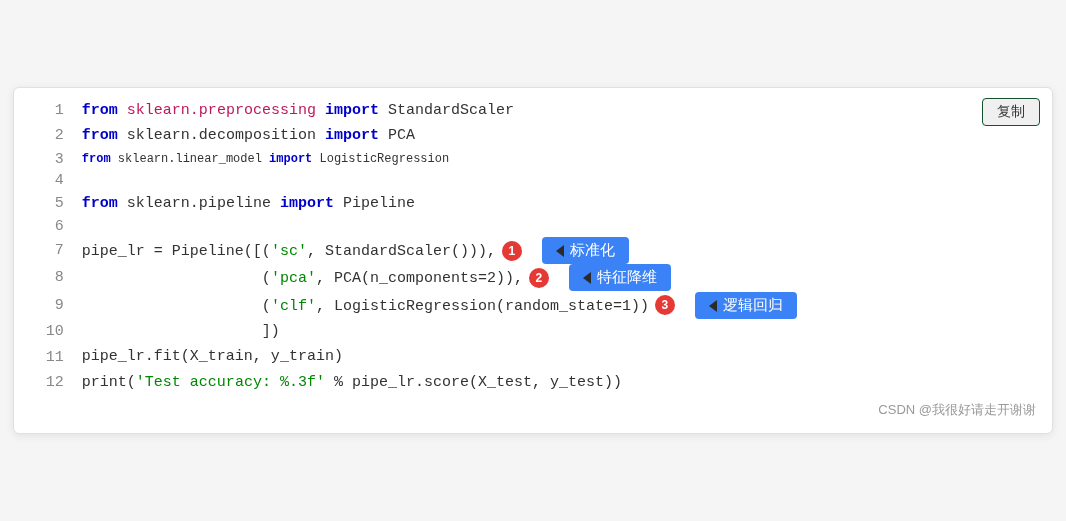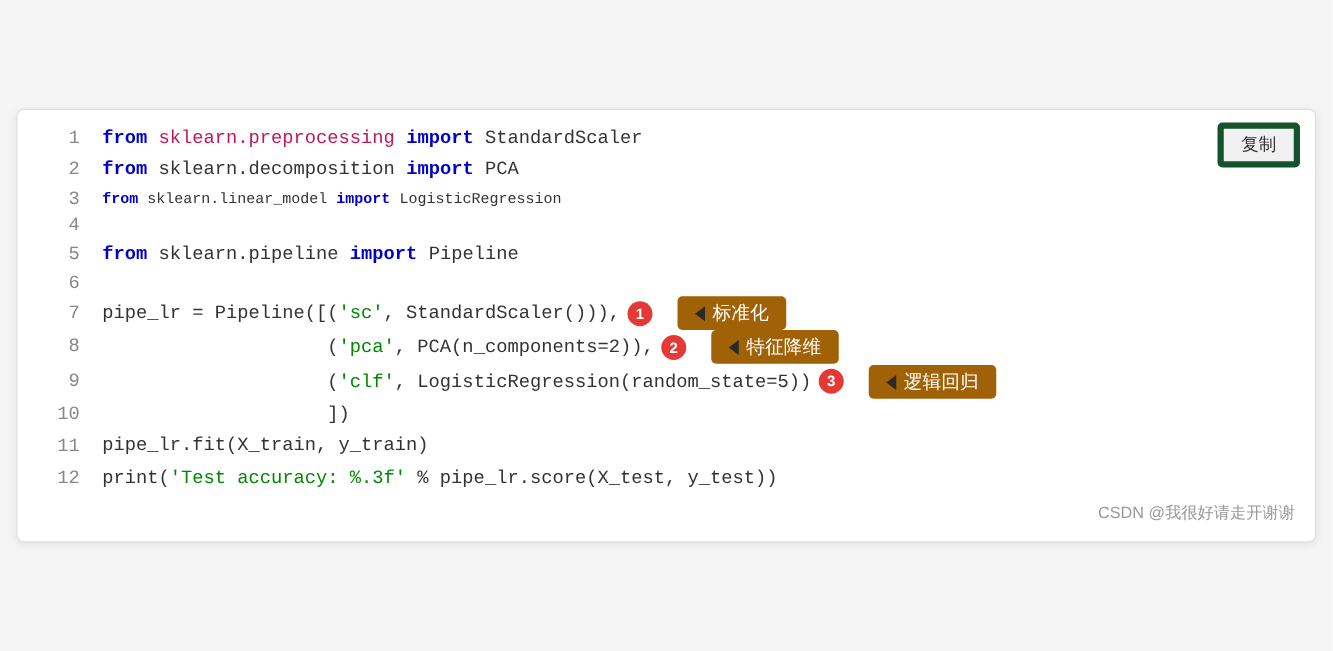--- a/index.html
+++ b/index.html
@@ -21,21 +21,21 @@
       position: relative;
       padding: 10px 0;
       box-shadow: 0 2px 8px rgba(0,0,0,0.08);
     }
 
     .copy-btn {
       position: absolute;
       top: 10px;
       right: 12px;
       background: #f0f0f0;
-      border: 5px solid #14532d;
+      border: 1px solid #14532d;
       border-radius: 4px;
       padding: 4px 14px;
       font-size: 14px;
       color: #333;
       cursor: pointer;
       font-family: 'Microsoft YaHei', sans-serif;
       z-index: 10;
     }
 
     .code-lines {
@@ -70,21 +70,21 @@
       font-size: 12px;
       font-weight: bold;
       font-family: Arial, sans-serif;
       margin-left: 6px;
       vertical-align: middle;
       flex-shrink: 0;
     }
 
     .tooltip-box {
       display: inline-block;
-      background: #a16207;
+      background: #3b82f6;
       color: #ffffff;
       font-family: 'Microsoft YaHei', Arial, sans-serif;
       font-size: 15px;
       padding: 4px 14px;
       border-radius: 4px;
       margin-left: 20px;
       vertical-align: middle;
       white-space: nowrap;
     }
 
@@ -147,21 +147,21 @@
       <div class="code-line">
         <div class="line-num">7</div>
         <div class="line-content-wrap"><span style="white-space: pre; font-size: 15px; line-height: 1.7;"><span style="color: rgb(51, 51, 51);">pipe_lr = Pipeline([(</span><span style="color: rgb(0, 136, 0);">'sc'</span><span style="color: rgb(51, 51, 51);">, StandardScaler())),</span></span><span class="badge">1</span><span class="tooltip-box">标准化</span></div>
       </div>
       <div class="code-line">
         <div class="line-num">8</div>
         <div class="line-content-wrap"><span style="white-space: pre; font-size: 15px; line-height: 1.7;"><span style="color: rgb(51, 51, 51);">                    (</span><span style="color: rgb(0, 136, 0);">'pca'</span><span style="color: rgb(51, 51, 51);">, PCA(n_components=2)),</span></span><span class="badge">2</span><span class="tooltip-box">特征降维</span></div>
       </div>
       <div class="code-line">
         <div class="line-num">9</div>
-        <div class="line-content-wrap"><span style="white-space: pre; font-size: 15px; line-height: 1.7;"><span style="color: rgb(51, 51, 51);">                    (</span><span style="color: rgb(0, 136, 0);">'clf'</span><span style="color: rgb(51, 51, 51);">, LogisticRegression(random_state=5))</span></span><span class="badge">3</span><span class="tooltip-box">逻辑回归</span></div>
+        <div class="line-content-wrap"><span style="white-space: pre; font-size: 15px; line-height: 1.7;"><span style="color: rgb(51, 51, 51);">                    (</span><span style="color: rgb(0, 136, 0);">'clf'</span><span style="color: rgb(51, 51, 51);">, LogisticRegression(random_state=1))</span></span><span class="badge">3</span><span class="tooltip-box">逻辑回归</span></div>
       </div>
       <div class="code-line">
         <div class="line-num">10</div>
         <div class="line-content-wrap"><span style="white-space: pre; font-size: 15px; line-height: 1.7;"><span style="color: rgb(51, 51, 51);">                    ])</span></span></div>
       </div>
       <div class="code-line">
         <div class="line-num">11</div>
         <div class="line-content-wrap"><span style="white-space: pre; font-size: 15px; line-height: 1.7;"><span style="color: rgb(51, 51, 51);">pipe_lr.fit(X_train, y_train)</span></span></div>
       </div>
       <div class="code-line">

